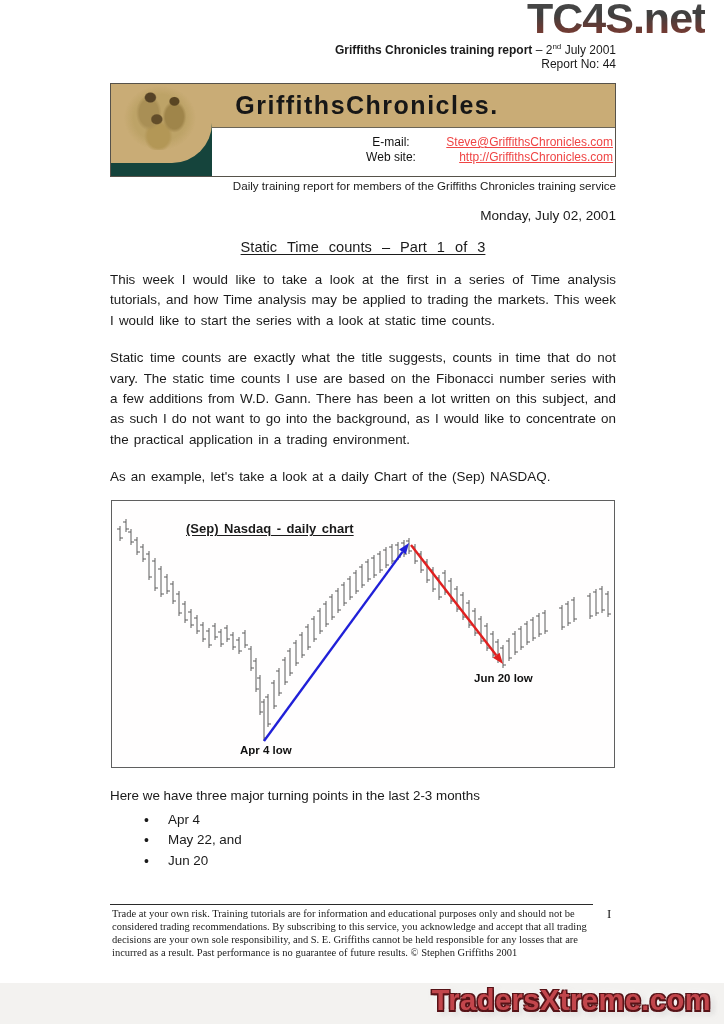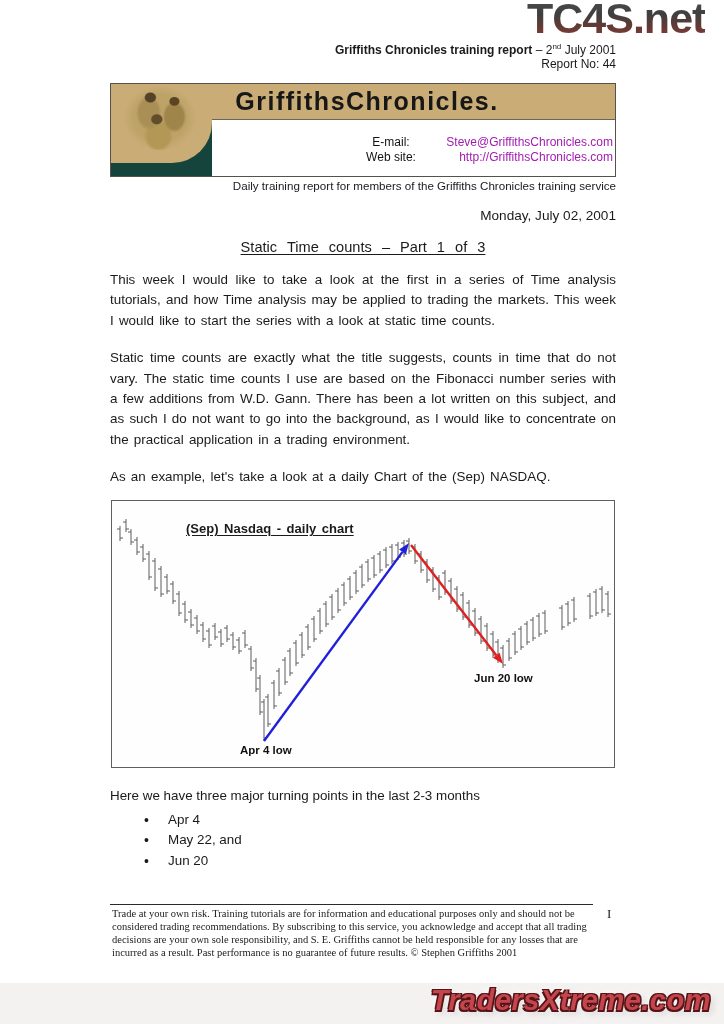--- a/index.html
+++ b/index.html
@@ -14,21 +14,21 @@
     letter-spacing:-1px; font-family:"Liberation Sans",sans-serif;
     background:linear-gradient(180deg,#4d4d4d 8%,#3f3f3f 42%,#6b3a33 72%,#8a443a 100%);
     -webkit-background-clip:text; background-clip:text; color:transparent;
   }
   .hdr { position:absolute; left:110px; top:40px; width:506px; text-align:right; font-size:12px; line-height:14px; }
   .hdr b { font-weight:700; }
   .hdr sup { font-size:8px; }
   
   .banner { position:absolute; left:110px; top:83px; width:506px; height:94px;
     border:1px solid #56524a; background:#ffffff; }
-  .banner-strip { position:absolute; left:8px; top:0; right:0; height:36px;
+  .banner-strip { position:absolute; left:8px; top:0; right:0; height:44px;
     background:#c9ac76; border-bottom:1px solid #6b6557;
     display:flex; align-items:center; justify-content:center; }
   .brand { font-size:25px; font-weight:700; letter-spacing:1.5px; color:#171717; }
   .banner-left { position:absolute; left:0; top:0; width:101px; height:92px;
     background:#15443c; overflow:hidden; }
   .banner-tan { position:absolute; left:0; top:0; width:100%; height:79px;
     background:#c9ac76; border-bottom-right-radius:40px; }
   .banner-photo { position:absolute; left:9px; top:2px; width:80px; height:64px;
     border-radius:4px; opacity:.95;
     background:
@@ -36,22 +36,22 @@
       radial-gradient(ellipse 8px 7px at 68% 24%, #54401f 0 55%, transparent 70%),
       radial-gradient(ellipse 9px 8px at 46% 52%, #5d4826 0 55%, transparent 70%),
       radial-gradient(ellipse 16px 22px at 36% 42%, #a88e54 0 60%, transparent 80%),
       radial-gradient(ellipse 15px 20px at 68% 48%, #9d8348 0 60%, transparent 80%),
       radial-gradient(ellipse 18px 20px at 48% 78%, #b29655 0 60%, transparent 80%),
       radial-gradient(ellipse 38px 34px at 50% 50%, #bda367 0 70%, transparent 95%);
   }
   .banner-contact { position:absolute; left:101px; top:44px; right:0; bottom:0;
     background:#ffffff; padding:7px 2px 0 0; text-align:right; font-size:12px; line-height:15px; }
   .clabel { display:inline-block; width:64px; text-align:center; margin-right:10px; color:#111; }
-  .clink { display:inline-block; width:180px; text-align:right; color:#a21caf;
-    cursor:pointer; }
+  .clink { display:inline-block; width:180px; text-align:right; color:#ef4444;
+    text-decoration:underline; cursor:pointer; }
   
   .service-line { position:absolute; left:110px; top:179px; width:506px; text-align:right; font-size:11.6px; }
   .date-line { position:absolute; left:110px; top:208px; width:506px; text-align:right; font-size:13.6px; }
   .doc-title { position:absolute; left:110px; top:239px; width:506px; text-align:center;
     font-size:14.6px; font-weight:400; word-spacing:6px; text-decoration:underline; text-underline-offset:2px; }
   
   .bodytext { position:absolute; left:110px; top:270px; width:506px;
     font-size:13.4px; line-height:20.4px; text-align:justify; word-spacing:1.5px; }
   .bodytext p + p { margin-top:17px; }
   
@@ -80,21 +80,20 @@
   .footrule { position:absolute; left:110px; top:904px; width:483px; border-top:1.4px solid #2a2a2a; }
   .disclaimer { position:absolute; left:112px; top:908px; width:492px; text-align:left;
     font-family:"Liberation Serif", serif; font-size:10.5px; line-height:12.9px; color:#202020; }
   .pagenum { position:absolute; left:607px; top:906px; font-family:"Liberation Serif", serif; font-size:13px; color:#1a1a1a; }
   .bottom-strip { position:absolute; left:0; top:983px; width:724px; height:41px; background:#f3f2f0; }
   .txtreme { position:absolute; right:13px; top:984px; font-size:29px; font-weight:800;
     letter-spacing:.5px; color:#c2464c; white-space:nowrap;
     text-shadow:
       -1.5px -1.5px 0 #571317, 1.5px -1.5px 0 #571317, -1.5px 1.5px 0 #571317, 1.5px 1.5px 0 #571317,
       0 0 7px #ffffff, 0 0 10px #ffffff, 3px 3px 6px rgba(150,150,150,.6);
-    font-style: italic;
   }
 </style>
 </head>
 <body>
 
 <div class="page">
 
   <div class="tc4s">TC4S.net</div>
 
   <div class="hdr">

